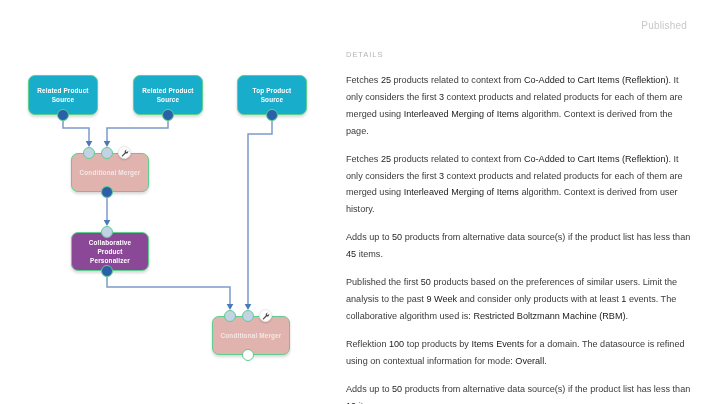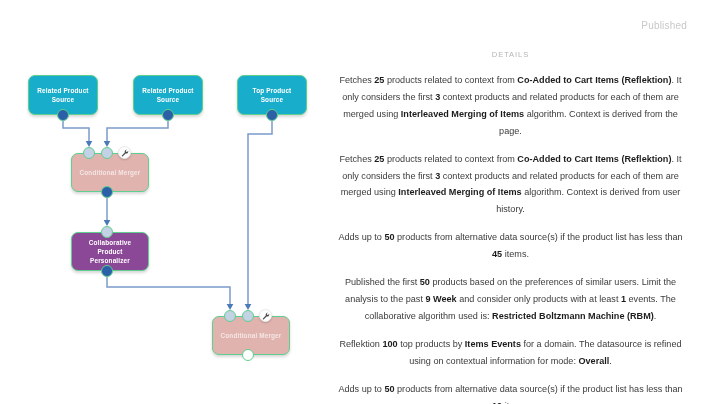--- a/index.html
+++ b/index.html
@@ -89,38 +89,37 @@
     border: 1px solid #ececec;
     box-shadow: 0 1px 2px rgba(0,0,0,0.18);
     display: flex; align-items: center; justify-content: center;
     z-index: 6;
   }
   .tool-badge svg { display:block; }
 
   
   .details {
     position: absolute;
-    left: 338px; top: 50px;
+    left: 346px; top: 50px;
     width: 345px;
     height: 354px;
-    text-align: center;
   }
   .details-label {
     font-size: 7.6px;
     color: #b5b5b5;
     letter-spacing: 0.9px;
     margin-bottom: 13px;
   }
   .para {
     font-size: 9.1px;
     line-height: 1.86;
     color: #3b3b3b;
     margin: 0 0 11px 0;
   }
-  .para b { font-weight: 700; color: #1c1c1c; }
+  .para b { font-weight: 400; color: #1c1c1c; }
 </style>
 </head>
 <body>
 
 <div id="app">
 
   <div class="status-badge">Published</div>
 
   <div class="canvas">
     <svg class="edges" width="340" height="354" viewBox="0 0 340 354">

